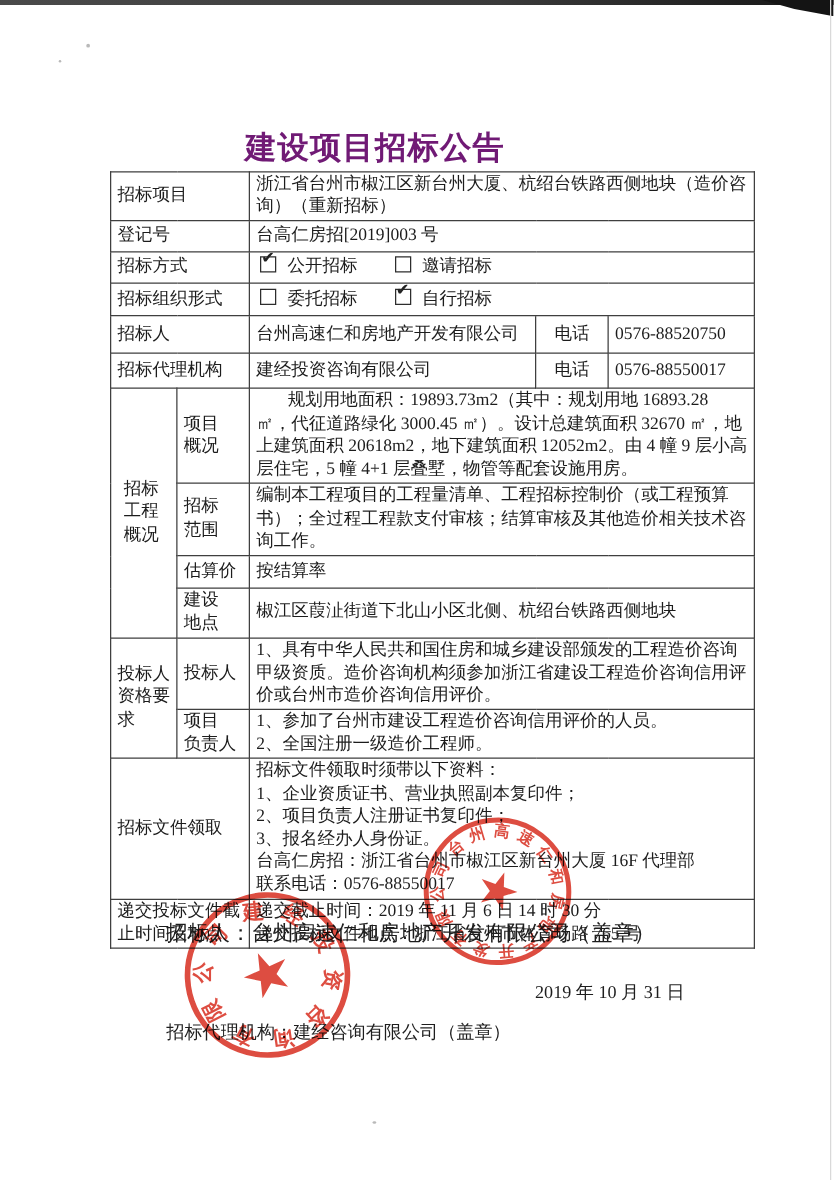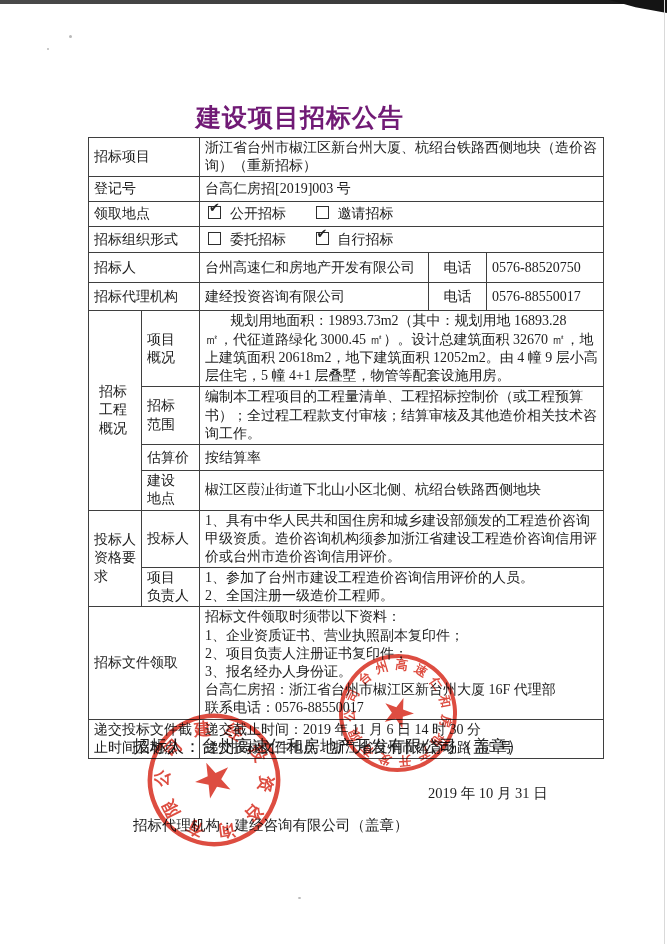--- a/index.html
+++ b/index.html
@@ -79,21 +79,21 @@
   <tbody>
   <tr style="height:38px">
     <td class="lab" colspan="2">招标项目</td>
     <td class="content" colspan="3">浙江省台州市椒江区新台州大厦、杭绍台铁路西侧地块（造价咨询）（重新招标）</td>
   </tr>
   <tr style="height:25px">
     <td class="lab" colspan="2">登记号</td>
     <td class="content" colspan="3">台高仁房招[2019]003 号</td>
   </tr>
   <tr style="height:25px">
-    <td class="lab" colspan="2">领取地点</td>
+    <td class="lab" colspan="2">招标方式</td>
     <td class="content" colspan="3">
       <span class="opt opt-first"><span class="cb"><span class="mark">✔</span></span><span>公开招标</span></span>
       <span class="opt"><span class="cb"></span><span>邀请招标</span></span>
     </td>
   </tr>
   <tr style="height:26px">
     <td class="lab" colspan="2">招标组织形式</td>
     <td class="content" colspan="3">
       <span class="opt opt-first"><span class="cb"></span><span>委托招标</span></span>
       <span class="opt"><span class="cb"><span class="mark">✔</span></span><span>自行招标</span></span>

